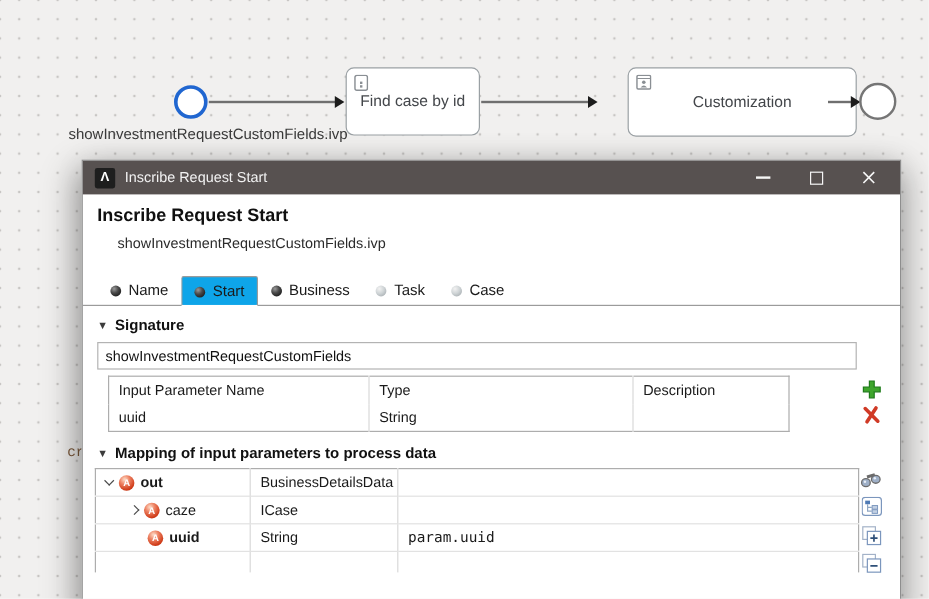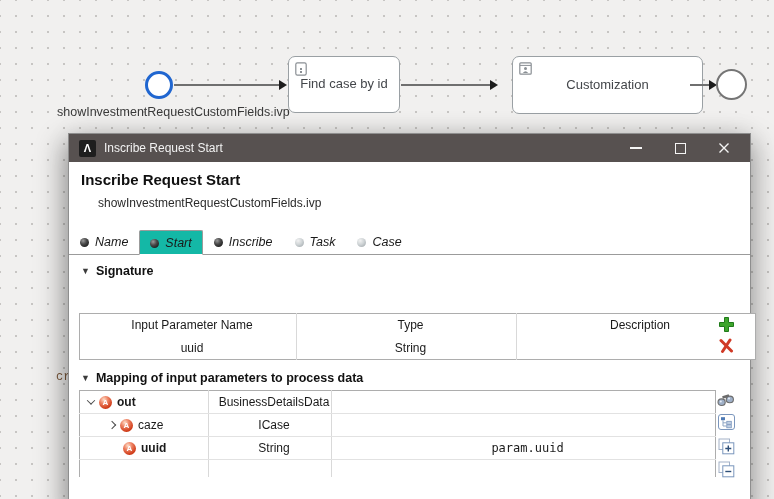--- a/index.html
+++ b/index.html
@@ -7,21 +7,21 @@
   body {
     position: relative;
     overflow: hidden;
     font-family: "Liberation Sans", "DejaVu Sans", sans-serif;
     background-color: #f1f0ef;
     background-image: radial-gradient(circle, #c7c5c3 1.1px, transparent 1.3px);
     background-size: 16px 16px;
     background-position: 8px 8px;
     color: #222;
   }
-  .abs { position: absolute; text-align: center; }
+  .abs { position: absolute; }
 
   
   .flow-line { position:absolute; height:2px; background:#6f6f6f; }
   .arrow-head { position:absolute; width:0; height:0;
     border-top:5px solid transparent; border-bottom:5px solid transparent;
     border-left:8px solid #1c1c1c; }
   .start-event { left:145px; top:71px; width:28px; height:28px;
     border:3px solid #2066d0; border-radius:50%; background:#fff; }
   .end-event { left:716px; top:69px; width:31px; height:31px;
     border:2.5px solid #757575; border-radius:50%; background:#fff; }
@@ -46,42 +46,42 @@
     display:flex; align-items:center; justify-content:center; }
   .win-btn-min { right:96px; } .win-btn-max { right:52px; } .win-btn-close { right:8px; }
   .glyph-min { width:12px; height:2px; background:#f5f5f5; }
   .glyph-max { width:11px; height:11px; border:1.4px solid #f5f5f5; }
 
   .dlg-heading { left:12px; top:37px; font-size:15px; font-weight:bold; color:#101010; }
   .dlg-subtitle { left:29px; top:62px; font-size:12px; color:#2b2b2b; }
 
   
   .tabbar { position:absolute; left:0; top:96px; right:0; height:25px;
-    display:flex; align-items:flex-end; 
-    border-bottom:1px solid #9b9b9b;font-style:italic; }
+    display:flex; align-items:flex-end; padding-left:12px;
+    border-bottom:1px solid #9b9b9b; }
   .tab { display:flex; align-items:center; gap:6px; padding:3px 10px 4px;
     font-size:12.5px; color:#1a1a1a; border:1px solid transparent; }
-  .tab.active { background:#14b8a6; border:1px solid #9b9b9b; border-bottom-color:#fff;
+  .tab.active { background:#0ea5e9; border:1px solid #9b9b9b; border-bottom-color:#fff;
     margin-bottom:-1px; padding-top:5px; border-radius:2px 2px 0 0; }
   .tab-ball { width:9px; height:9px; border-radius:50%; flex:0 0 auto; }
   .tab-ball.dark  { background: radial-gradient(circle at 35% 30%, #9a9a9a 0%, #4a4a4a 40%, #121212 90%); }
   .tab-ball.light { background: radial-gradient(circle at 35% 30%, #f2f2f2 0%, #cfd4d6 45%, #9fa6aa 95%); }
 
   
   .section-title { font-size:12.5px; font-weight:bold; color:#111;
     display:flex; align-items:center; gap:6px; }
   .section-tri { font-size:9px; color:#3c3c3c; }
 
   .sig-input { left:12px; top:151px; width:633px; height:23px;
     border:1px solid #b3b3b3; font-size:12px; padding:0 6px; color:#111;
     font-family:"Liberation Sans","DejaVu Sans",sans-serif; background:#fff; display:block; }
 
   table.grid { border-collapse:collapse; table-layout:fixed; background:#fff;
     font-size:12px; color:#1a1a1a; }
-  .sig-table { left:10px; top:179px; width:677px; border:1px solid #adadad; }
+  .sig-table { left:21px; top:179px; width:568px; border:1px solid #adadad; }
   .map-table { left:10px; top:256px; width:637px; border:1px solid #adadad; border-bottom:none; }
   table.grid td { padding:0 0 0 8px; height:23px; vertical-align:middle;
     overflow:hidden; white-space:nowrap; }
   table.grid td.vline { border-right:1px solid #d9d9d9; }
   .map-table tr.data-row td { border-bottom:1px solid #e2e2e2; }
   .map-table td { height:22px; }
   .map-table tr.hdr td, .sig-table tr.hdr td { height:23px; }
   .map-table tr.filler td { height:17px; border-bottom:none; }
   .attr-cell { display:flex; align-items:center; gap:5px; }
   .bold { font-weight:bold; }
@@ -117,21 +117,21 @@
       <rect x="5" y="6" width="2" height="2" fill="#8a8f94"></rect>
       <rect x="5" y="9" width="2" height="2" fill="#8a8f94"></rect>
     </svg>
   </span>
   <span>Find case by id</span>
 </div>
 
 <div class="flow-line" style="left:401px; top:84px; width:90px;"></div>
 <div class="arrow-head" style="left:490px; top:80px;"></div>
 
-<div class="abs task-box" style="left:512px; top:56px; width:191px; height:58px; ">
+<div class="abs task-box" style="left:523px; top:56px; width:191px; height:58px; ">
   <span class="task-corner-icon">
     <svg width="13" height="13" viewBox="0 0 13 13">
       <rect x="0.8" y="0.8" width="11.4" height="11.4" rx="1" fill="#fff" stroke="#8a8f94" stroke-width="1.2"></rect>
       <line x1="1" y1="3.4" x2="12" y2="3.4" stroke="#8a8f94" stroke-width="1"></line>
       <circle cx="6.5" cy="6.6" r="1.5" fill="#8a8f94"></circle>
       <path d="M3.8 11 q2.7 -3.4 5.4 0" fill="#8a8f94"></path>
     </svg>
   </span>
   <span>Customization</span>
 </div>
@@ -167,37 +167,38 @@
     <div class="tab">
       <span class="tab-ball dark"></span>
       <span>Name</span>
     </div>
     <div class="tab active">
       <span class="tab-ball dark"></span>
       <span>Start</span>
     </div>
     <div class="tab">
       <span class="tab-ball dark"></span>
-      <span>Inscribe</span>
+      <span>Business</span>
     </div>
     <div class="tab">
       <span class="tab-ball light"></span>
       <span>Task</span>
     </div>
     <div class="tab">
       <span class="tab-ball light"></span>
       <span>Case</span>
     </div>
   </div>
 
   <div class="abs section-title" style="left:12px; top:130px;">
     <span class="section-tri">▼</span>
     <span>Signature</span>
   </div>
 
+  <input class="abs sig-input" value="showInvestmentRequestCustomFields" style="">
 
   <table class="abs grid sig-table">
     <colgroup>
         <col style="width:217px">
         <col style="width:220px">
         <col>
       </colgroup>
     <tbody>
         <tr class="hdr">
       <td class="vline">Input Parameter Name</td>

